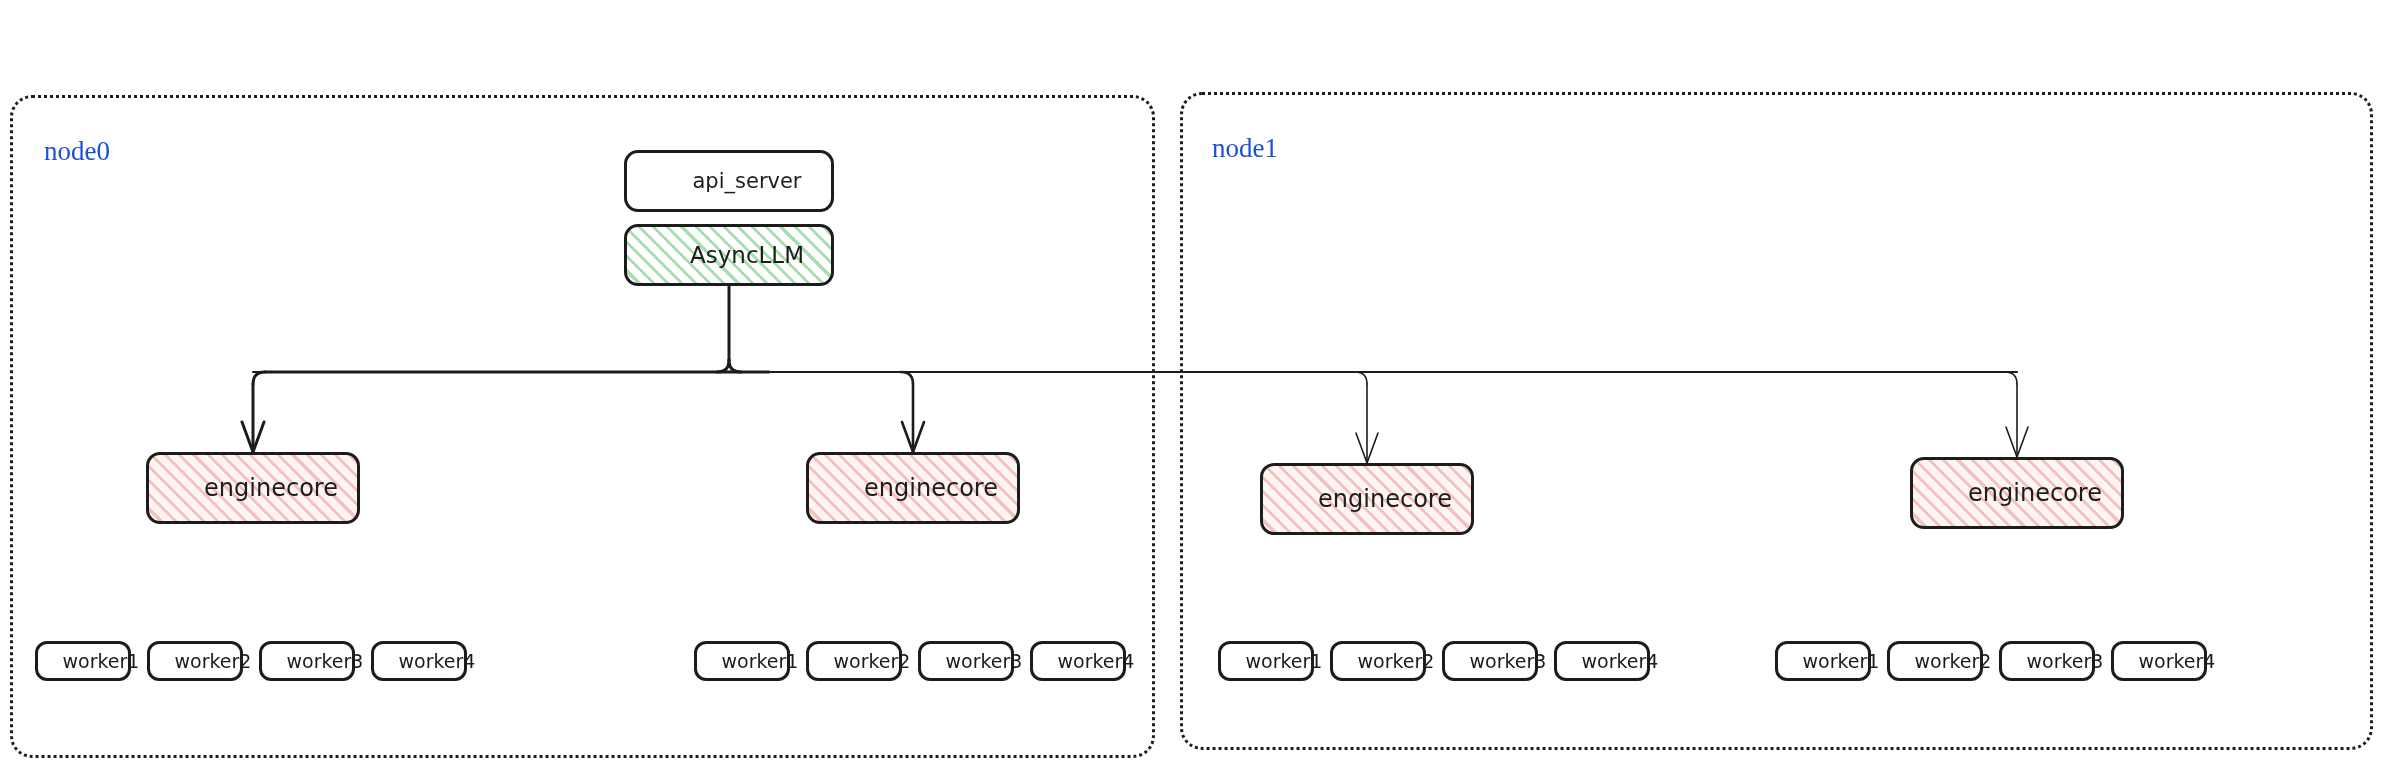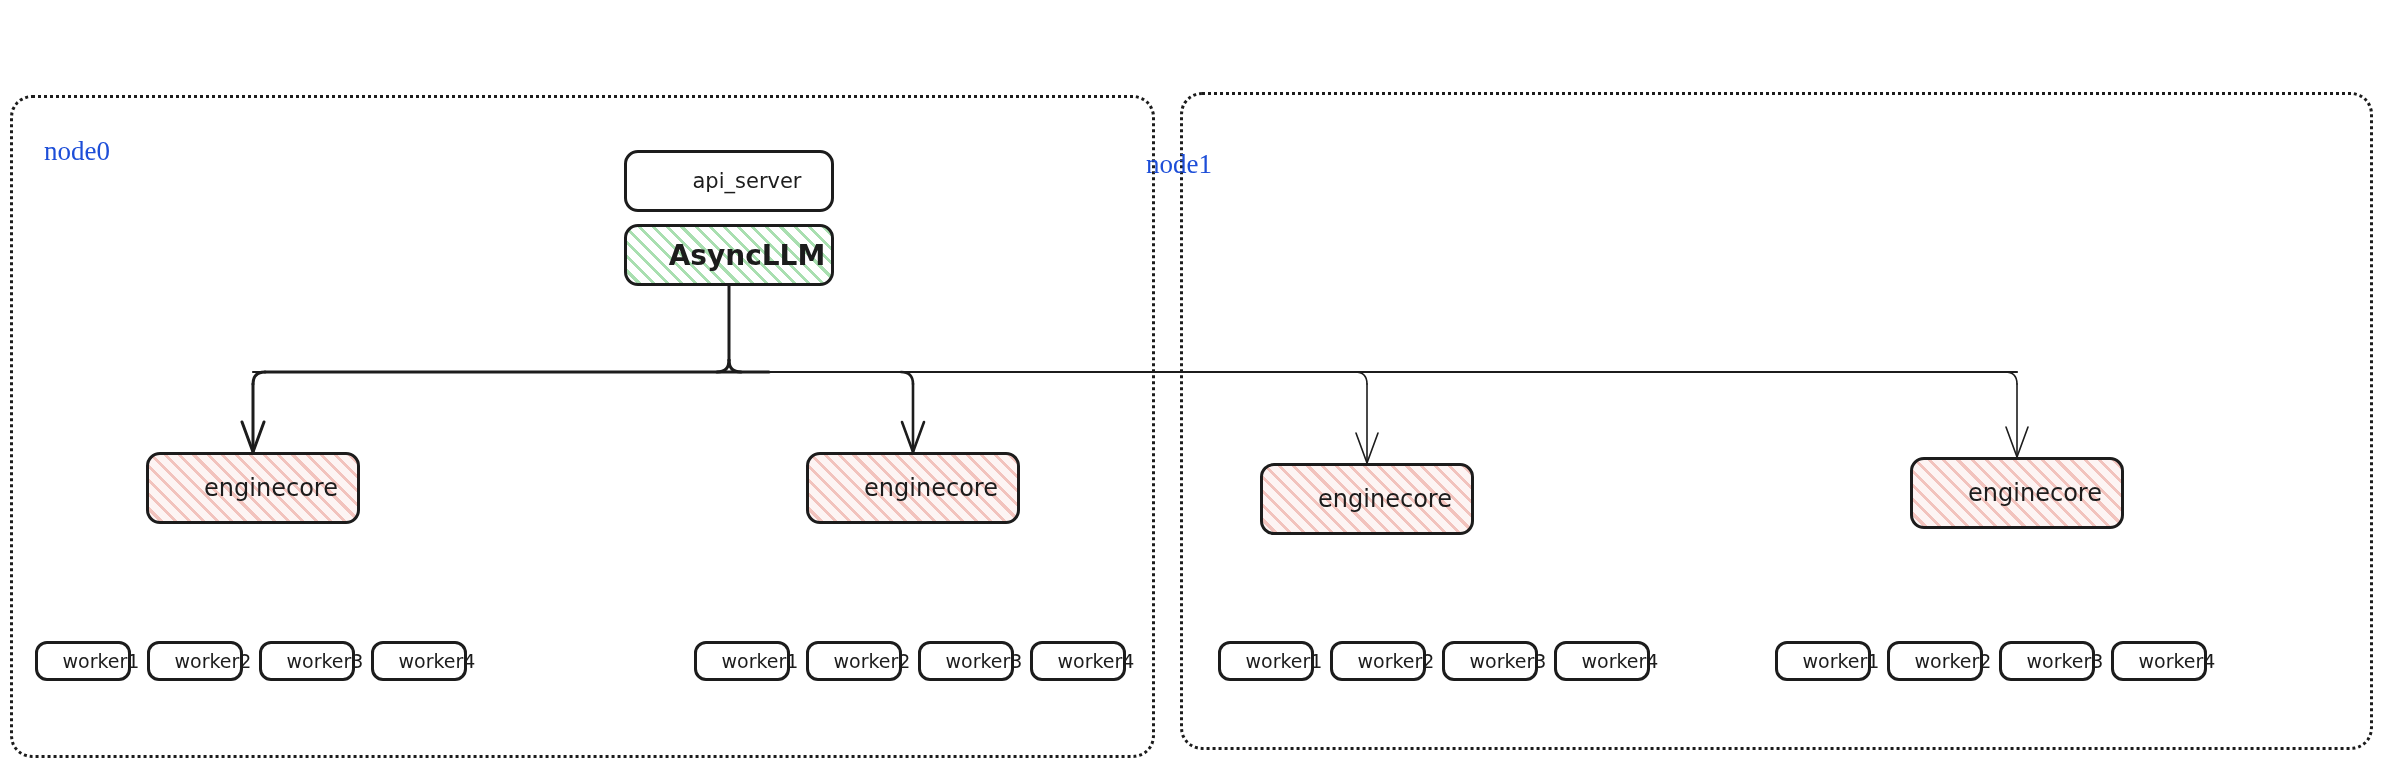--- a/index.html
+++ b/index.html
@@ -70,29 +70,28 @@
   }
   .shape-api {
     border: 3px solid #1c1c1c;
     border-radius: 14px;
     font-size: 21px;
     z-index: 4;
   }
   .shape-async {
     border: 3px solid #1c1c1c;
     border-radius: 14px;
-    font-size: 28px;
+    font-size: 23px;
     z-index: 4;
     background-image: repeating-linear-gradient(
         45deg,
         #ffffff 0px,
         #ffffff 7px,
         #a9dfb0 7px,
         #a9dfb0 10px);
-    font-weight: bold;
   }
   .shape-engine {
     border: 3px solid #1c1c1c;
     border-radius: 14px;
     font-size: 24px;
     z-index: 4;
     background-image: repeating-linear-gradient(
         45deg,
         #fdf4f3 0px,
         #fdf4f3 7px,
@@ -130,21 +129,21 @@
       <path d="M 1356 433 L 1367 463 L 1378 433" fill="none" stroke="#1c1c1c" stroke-width="1.6" stroke-linecap="round" stroke-linejoin="round"></path>
       <path d="M 2005 372 Q 2017 372 2017 384" fill="none" stroke="#1c1c1c" stroke-width="1.6" stroke-linecap="round" stroke-linejoin="round"></path>
       <path d="M 2017 384 L 2017 457" fill="none" stroke="#1c1c1c" stroke-width="1.6" stroke-linecap="round" stroke-linejoin="round"></path>
       <path d="M 2006 427 L 2017 457 L 2028 427" fill="none" stroke="#1c1c1c" stroke-width="1.6" stroke-linecap="round" stroke-linejoin="round"></path>
     </svg>
 
   <div id="shapes-layer">
       <div class="node-box" style="left: 10px; top: 95px; width: 1145px; height: 663px;"></div>
       <div class="node-label" style="left: 44px; top: 136px;">node0</div>
       <div class="node-box" style="left: 1180px; top: 92px; width: 1193px; height: 658px;"></div>
-      <div class="node-label" style="left: 1146px; top: 133px; margin-top: 16px;">node1</div>
+      <div class="node-label" style="left: 1212px; top: 133px;">node1</div>
       <div class="shape shape-api" style="left: 624px; top: 150px; width: 210px; height: 62px;">api_server</div>
       <div class="shape shape-async" style="left: 624px; top: 224px; width: 210px; height: 62px;">AsyncLLM</div>
       <div class="shape shape-engine" style="left: 146px; top: 452px; width: 214px; height: 72px;">enginecore</div>
       <div class="shape shape-engine" style="left: 806px; top: 452px; width: 214px; height: 72px;">enginecore</div>
       <div class="shape shape-engine" style="left: 1260px; top: 463px; width: 214px; height: 72px;">enginecore</div>
       <div class="shape shape-engine" style="left: 1910px; top: 457px; width: 214px; height: 72px;">enginecore</div>
       <div class="shape shape-worker" style="left: 35px; top: 641px; width: 96px; height: 40px;">worker1</div>
       <div class="shape shape-worker" style="left: 147px; top: 641px; width: 96px; height: 40px;">worker2</div>
       <div class="shape shape-worker" style="left: 259px; top: 641px; width: 96px; height: 40px;">worker3</div>
       <div class="shape shape-worker" style="left: 371px; top: 641px; width: 96px; height: 40px;">worker4</div>

